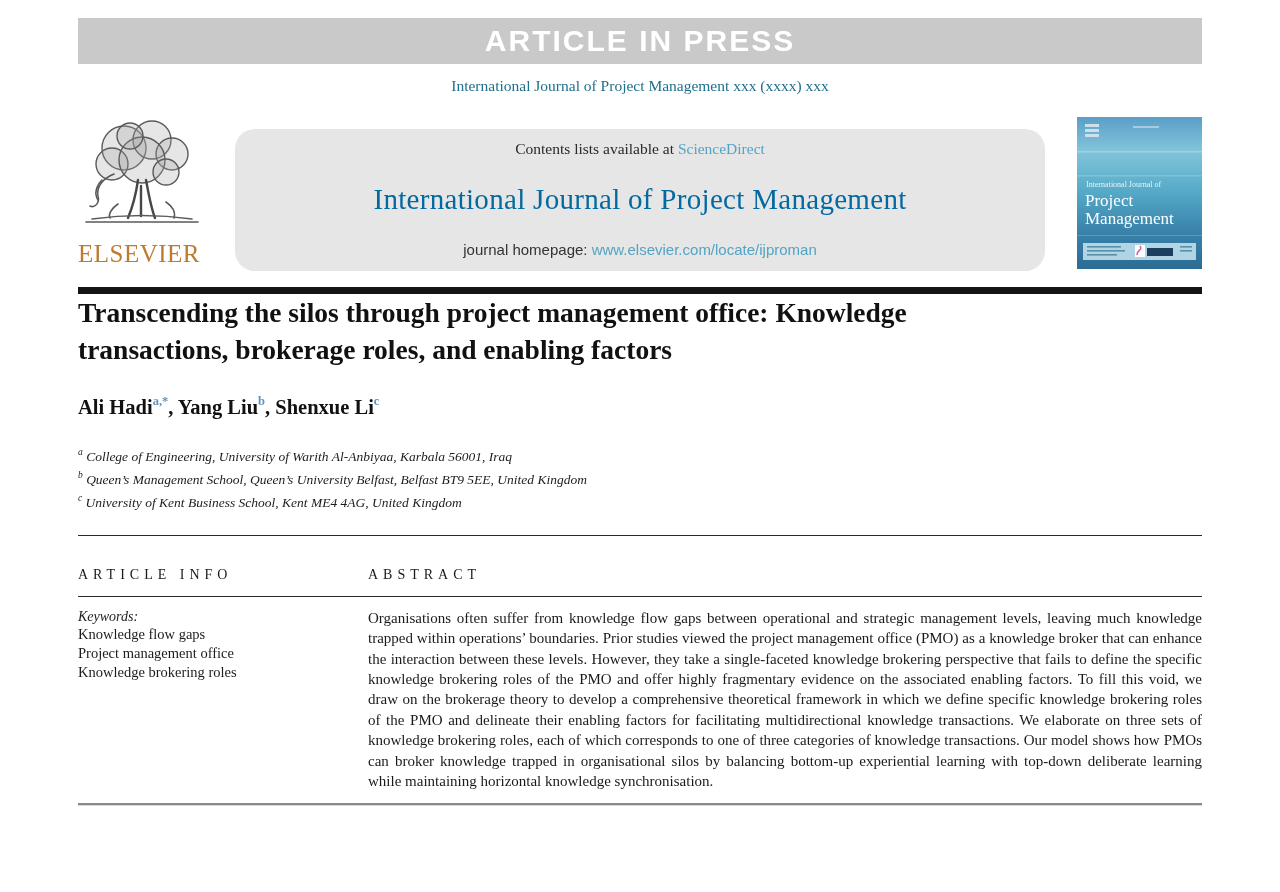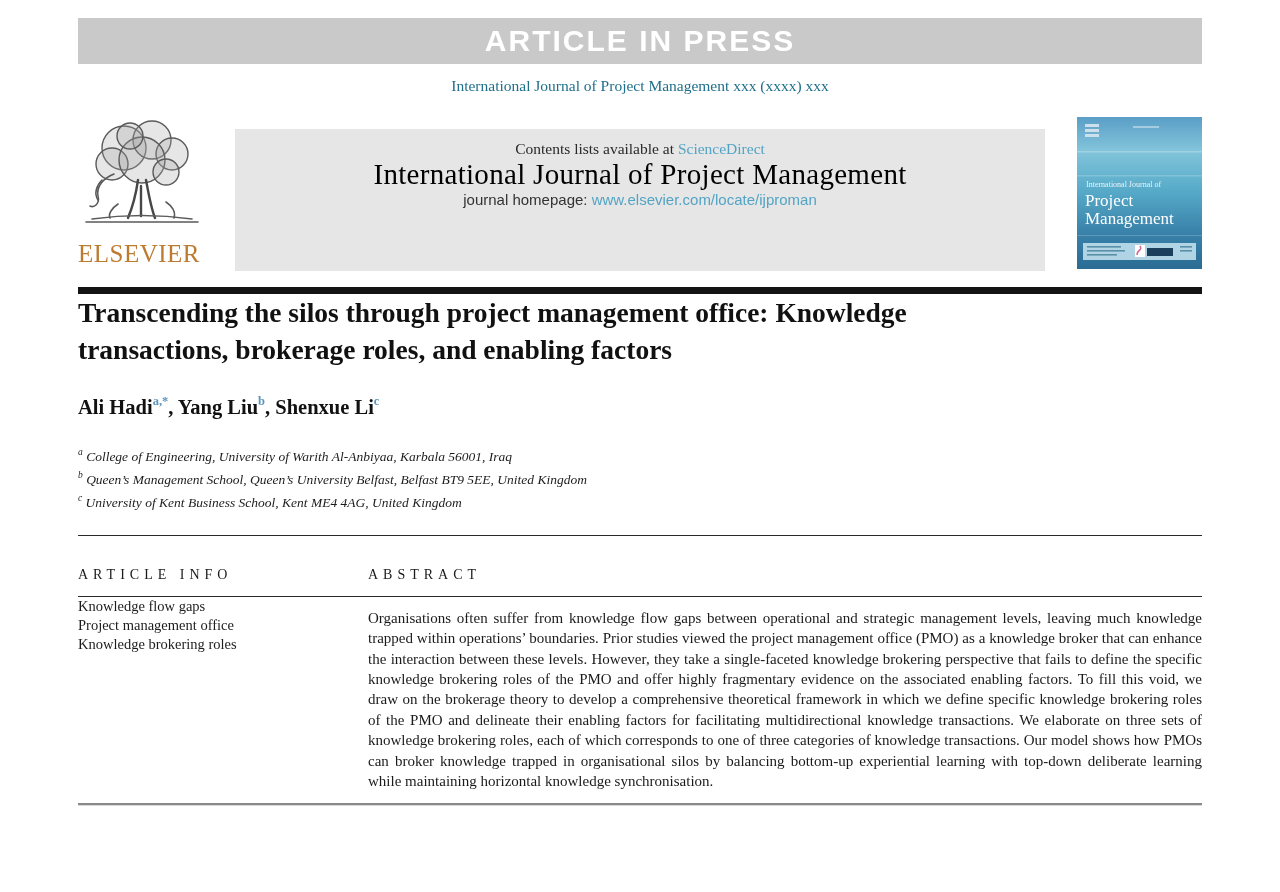--- a/index.html
+++ b/index.html
@@ -18,25 +18,25 @@
   .citation a { color:#1f6f8b; text-decoration:none; cursor:pointer; }
 
   
   .masthead { margin-top:21px; display:flex; align-items:flex-start; }
   .logo-col { width:157px; height:155px; display:flex; flex-direction:column;
               align-items:flex-start; }
   .logo-col svg.tree { width:128px; height:122px; margin-left:0; }
   .elsevier-word { font-size:25px; color:#bd7b2f; letter-spacing:0.5px; margin-top:2px;
                    font-family:"Liberation Serif", serif; }
   .gray-box { margin-top:13px; width:810px; height:142px; background:#e6e6e6;
-              display:flex; flex-direction:column; justify-content:flex-start;
-              padding:11px 10px 13px 10px; text-align:center; }
+              display:flex; flex-direction:column; justify-content:space-between;
+              padding:11px 10px 13px 10px; text-align:center;border-radius:20px; }
   .contents-line { font-size:15.5px; color:#2a2a2a; }
   .contents-line a { color:#53a4c4; text-decoration:none; cursor:pointer; }
-  .journal-title { font-size:29px; color:#000000; letter-spacing:0.3px; }
+  .journal-title { font-size:29px; color:#0369a1; letter-spacing:0.3px; }
   .homepage-line { font-family:"Liberation Sans", sans-serif; font-size:15px; color:#333; }
   .homepage-line a { color:#53a4c4; text-decoration:none; cursor:pointer; }
   .cover-col { margin-left:32px; margin-top:1px; }
 
   
   .thick-rule { margin-top:14px; height:7px; background:#141414; }
 
   
   .article-title { font-size:27.5px; line-height:37px;
                    max-width:935px; color:#111; }
@@ -168,20 +168,21 @@
     <div><sup>c</sup><span> University of Kent Business School, Kent ME4 4AG, United Kingdom</span></div>
   </div>
 
   <div class="thin-rule"></div>
 
   <div class="cols">
 
     <div class="col-left">
       <div class="sec-heading" style="letter-spacing: 5px;">ARTICLE INFO</div>
       <div class="sec-rule"></div>
+      <div class="kw-label">Keywords:</div>
       <div class="kw-list">
         <div>Knowledge flow gaps</div>
         <div>Project management office</div>
         <div>Knowledge brokering roles</div>
       </div>
     </div>
 
     <div class="col-right">
       <div class="sec-heading" style="letter-spacing: 5px;">ABSTRACT</div>
       <div class="sec-rule"></div>

